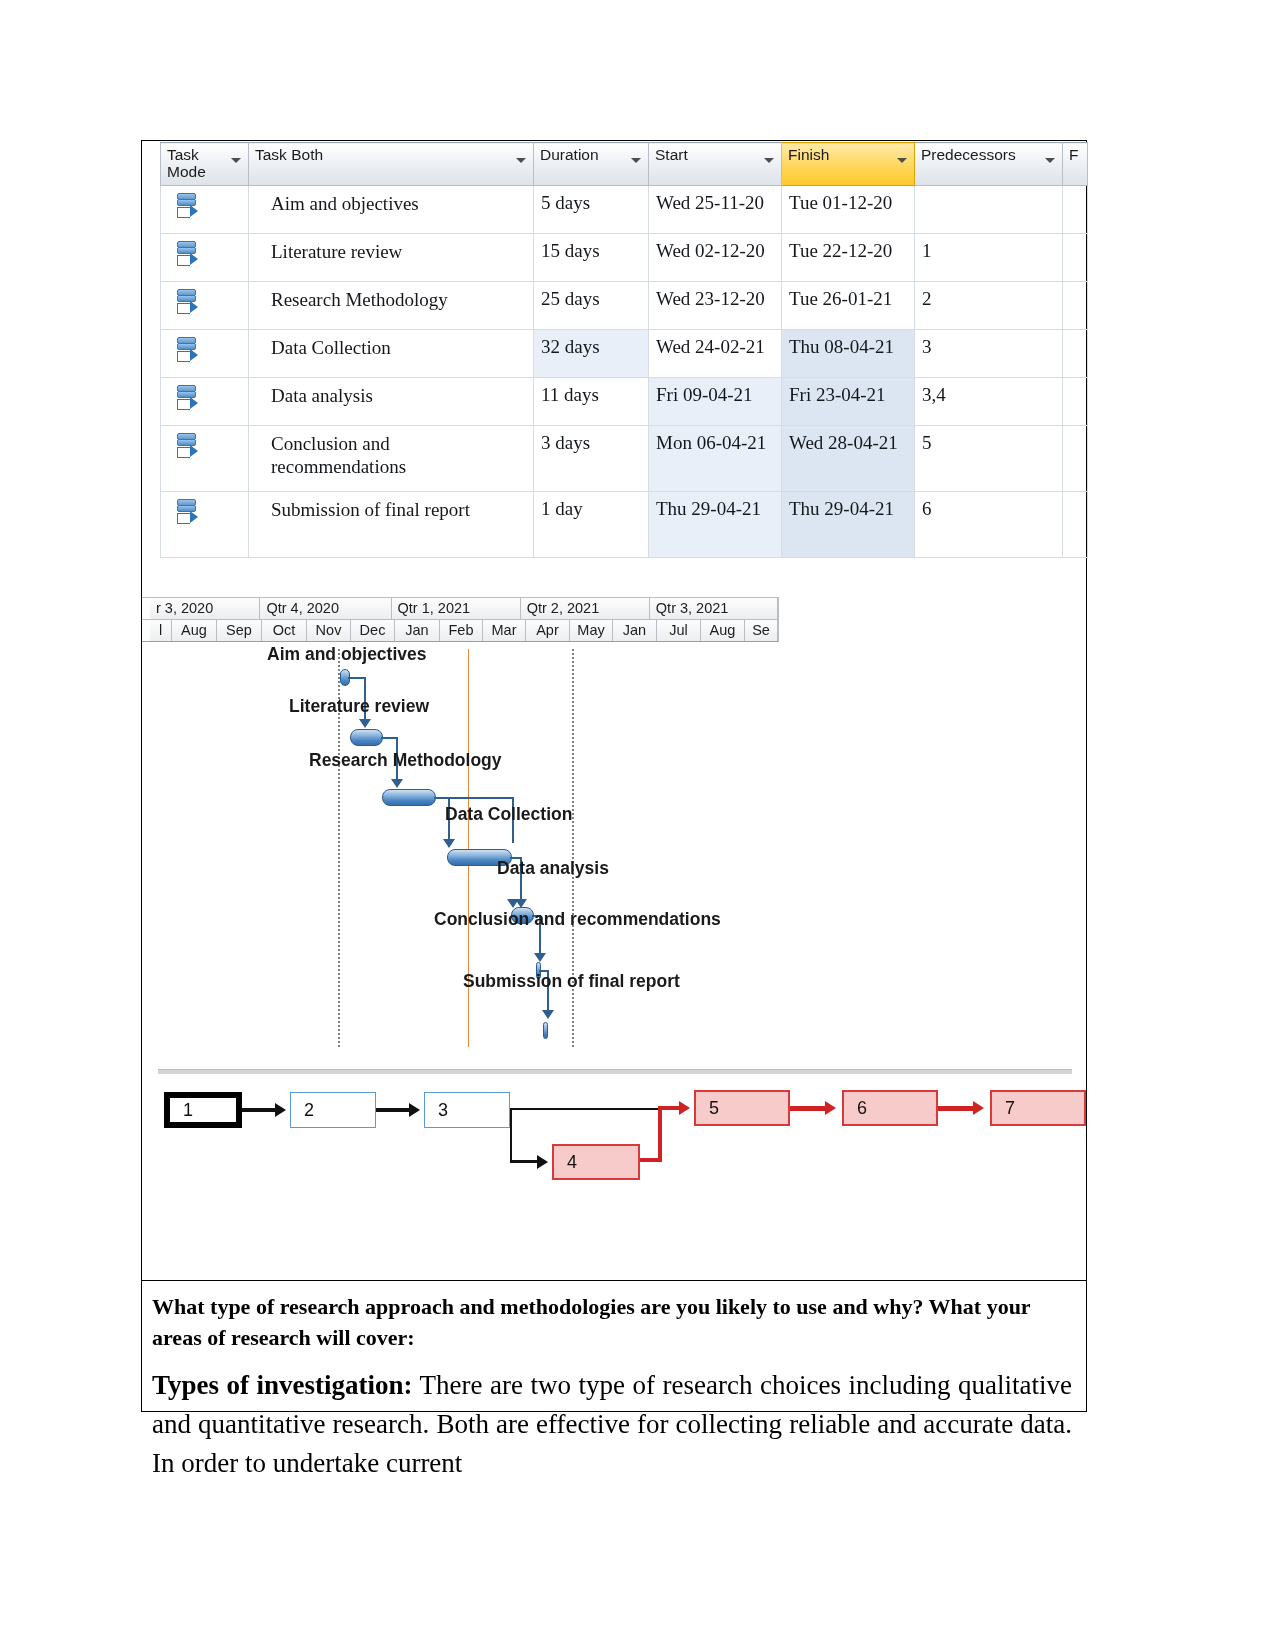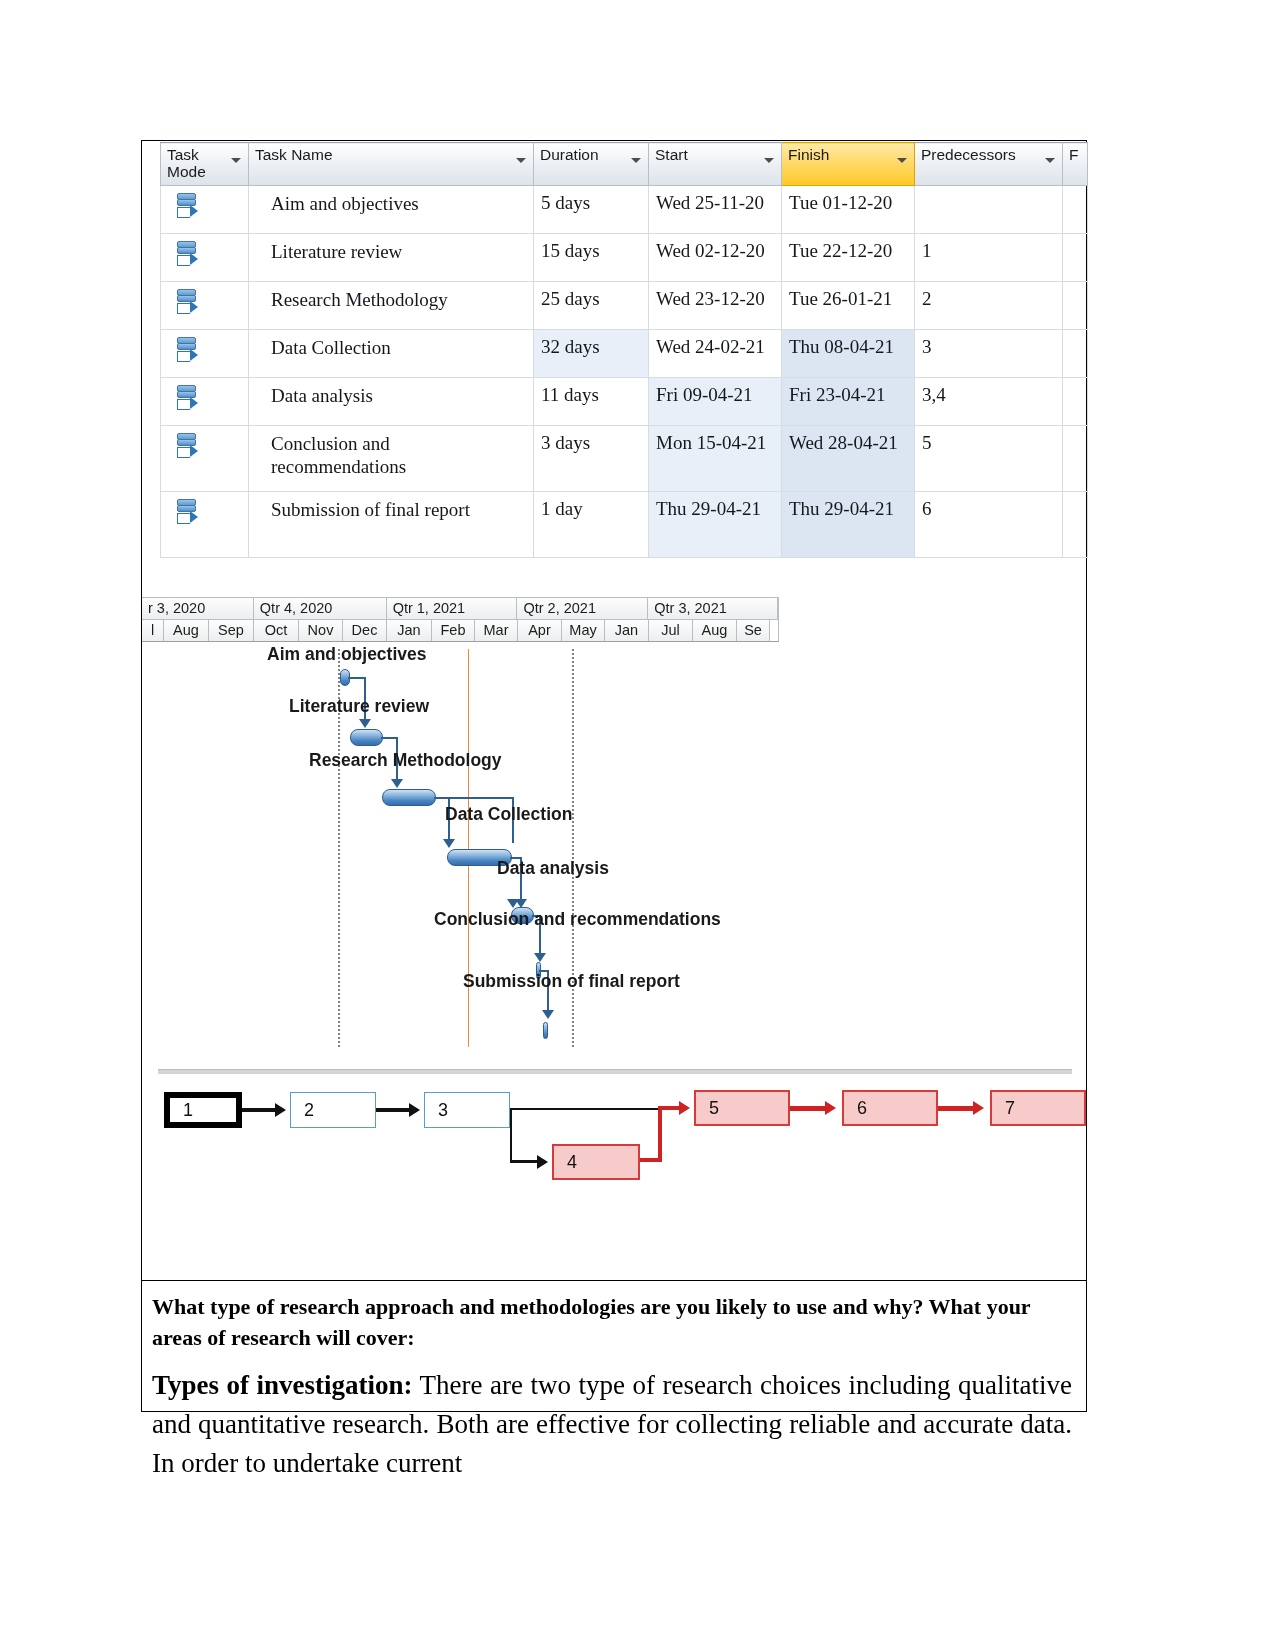--- a/index.html
+++ b/index.html
@@ -106,21 +106,21 @@
   
   #gantt{
     position:absolute;
     left:0px; top:452px;
     width:944px; height:487px;
     overflow:hidden;
     background:#fff;
   }
   .tl-wrap{position:absolute;left:-1px;top:4px;width:638px;
     font-family:"Liberation Sans", sans-serif;}
-  .tl-row{display:flex;border:1px solid #b9bec4;border-bottom:none;box-sizing:border-box;}
+  .tl-row{display:flex;border:1px solid #b9bec4;border-bottom:none;box-sizing:border-box;padding-left:8px;}
   .tl-row:last-child{border-bottom:1px solid #9aa0a6;}
   .tl-q,.tl-m{
     background:linear-gradient(#fdfdfd,#eceef0);
     border-right:1px solid #b9bec4;
     font-size:14.5px;color:#1d1d1d;
     padding:2px 0 3px 6px;
     box-sizing:border-box;
     white-space:nowrap;
     overflow:hidden;
   }
@@ -206,21 +206,21 @@
         <col class="c-pred">
         <col class="c-last">
     </colgroup>
     <thead>
       <tr>
         <th>
           <span class="hdr-label">Task Mode</span>
           <span class="caret"></span>
         </th>
         <th>
-          <span class="hdr-label">Task Name</span>
+          <span class="hdr-label">Task Both</span>
           <span class="caret"></span>
         </th>
         <th>
           <span class="hdr-label">Duration</span>
           <span class="caret"></span>
         </th>
         <th>
           <span class="hdr-label">Start</span>
           <span class="caret"></span>
         </th>
@@ -292,21 +292,21 @@
         <td class="sel">Fri 23-04-21</td>
         <td>3,4</td>
         <td></td>
       </tr>
       <tr class="tall">
         <td class="mode">
           <span class="mode-icon"><i class="bar1"></i><i class="bar2"></i><i class="arrow"></i></span>
         </td>
         <td class="name">Conclusion and recommendations</td>
         <td>3 days</td>
-        <td class="sel2">Mon 15-04-21</td>
+        <td class="sel2">Mon 06-04-21</td>
         <td class="sel">Wed 28-04-21</td>
         <td>5</td>
         <td></td>
       </tr>
       <tr class="tall">
         <td class="mode">
           <span class="mode-icon"><i class="bar1"></i><i class="bar2"></i><i class="arrow"></i></span>
         </td>
         <td class="name">Submission of final report</td>
         <td>1 day</td>

